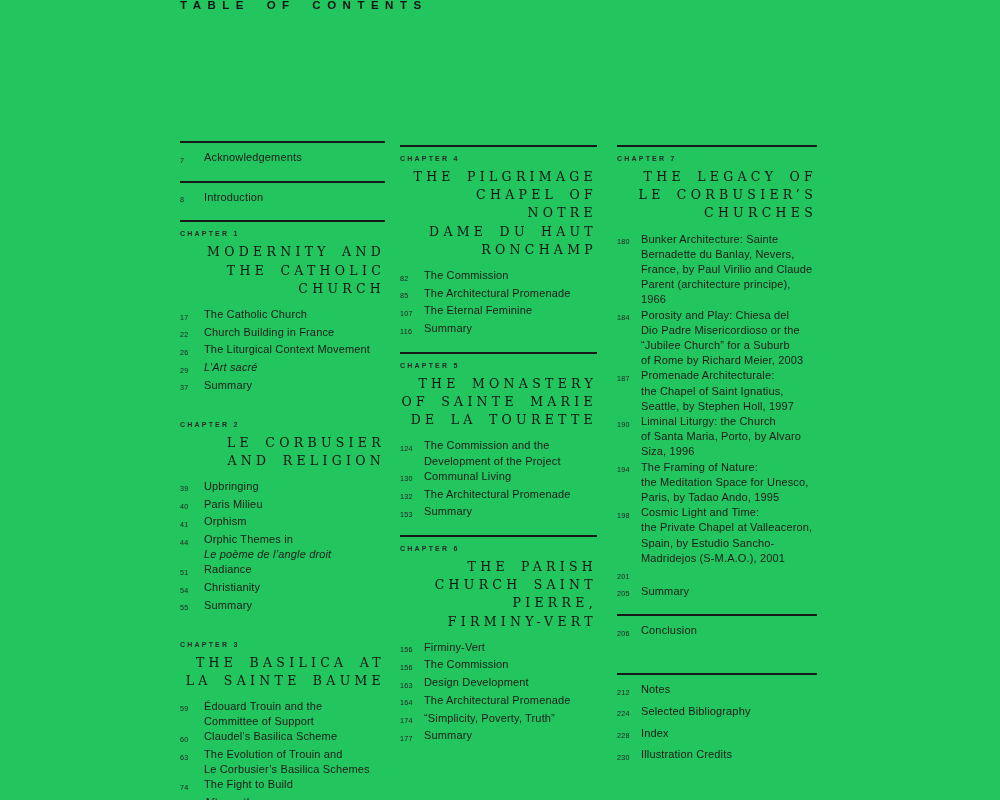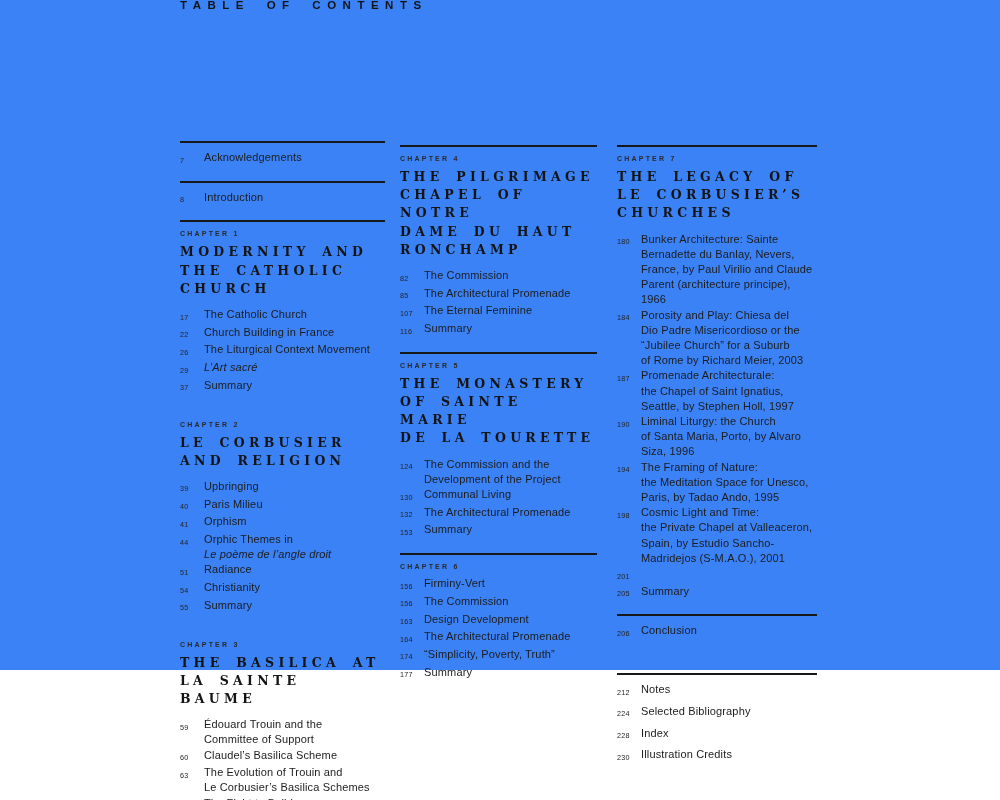--- a/index.html
+++ b/index.html
@@ -8,22 +8,22 @@
     background: #ffffff;
     width: 1000px;
     height: 800px;
     overflow: hidden;
     font-family: "Liberation Sans", sans-serif;
     color: #1a1a1a;
   }
   #page {
     position: relative;
     width: 1000px;
-    height: 670px;
-    background: #3b82f6;
+    height: 800px;
+    background: #22c55e;
   }
   .page-title {
     position: absolute;
     left: 180px;
     top: -1px;
     margin: 0;
     font-size: 11.5px;
     font-weight: 700;
     letter-spacing: 6.5px;
     word-spacing: 7px;
@@ -50,27 +50,28 @@
     font-size: 7px;
     font-weight: 700;
     letter-spacing: 2.2px;
     color: #2a2a2a;
     line-height: 9px;
     margin-bottom: 5px;
     margin-top: 2px;
   }
   .chapter-title {
     font-family: "DejaVu Serif", "Liberation Serif", serif;
-    font-weight: 700;
+    font-weight: 400;
     font-size: 12.5px;
     letter-spacing: 4.3px;
     word-spacing: 4px;
     line-height: 18.2px;
     color: #141414;
     margin: 0 0 9px 0;
+    text-align: right;
   }
   .entry {
     display: flex;
     align-items: flex-start;
     line-height: 15.2px;
   }
   .page-num {
     flex: 0 0 24px;
     font-size: 7.2px;
     color: #242424;
@@ -307,20 +308,26 @@
         <div class="entry">
           <span class="page-num">153</span>
           <span class="entry-text">
             <div class="entry-line">Summary</div>
           </span>
         </div>
       </section>
       <section class="toc-section ruled">
         <div class="rule"></div>
         <div class="chapter-label">CHAPTER 6</div>
+        <h2 class="chapter-title">
+          <div class="chapter-title-line">THE PARISH</div>
+          <div class="chapter-title-line">CHURCH SAINT</div>
+          <div class="chapter-title-line">PIERRE,</div>
+          <div class="chapter-title-line">FIRMINY-VERT</div>
+        </h2>
         <div class="entry">
           <span class="page-num">156</span>
           <span class="entry-text">
             <div class="entry-line">Firminy-Vert</div>
           </span>
         </div>
         <div class="entry">
           <span class="page-num">156</span>
           <span class="entry-text">
             <div class="entry-line">The Commission</div>

